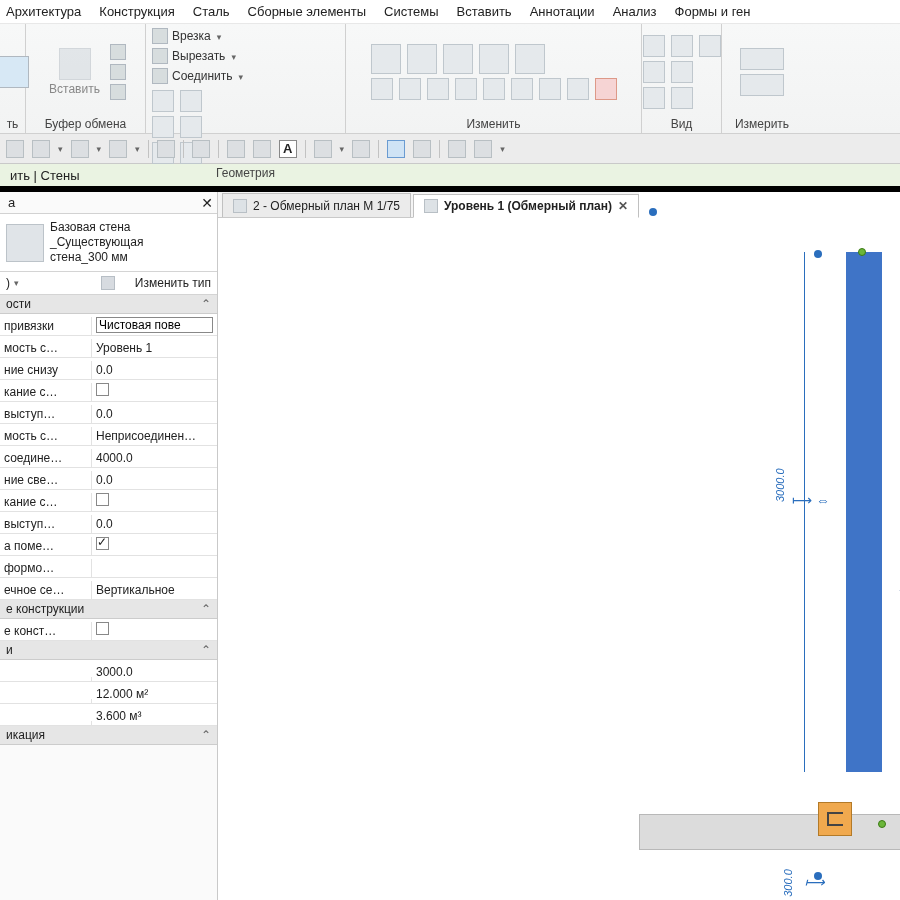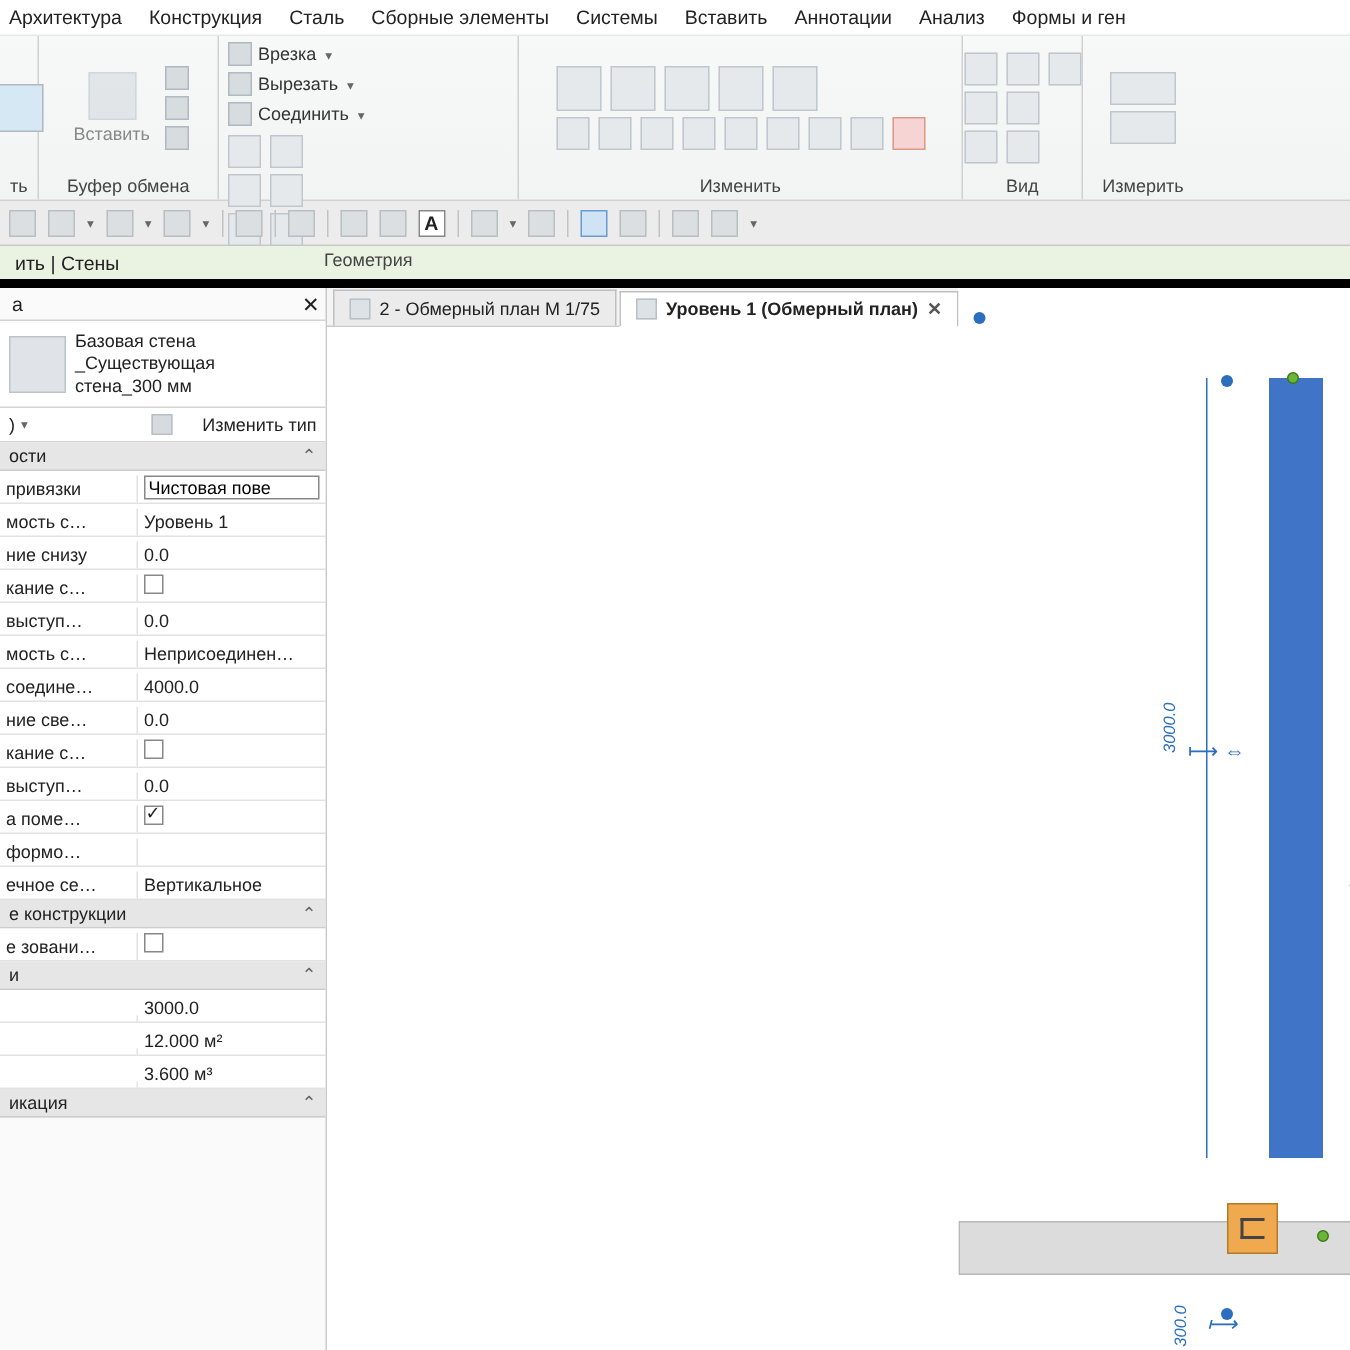--- a/index.html
+++ b/index.html
@@ -317,21 +317,21 @@
           <div class="pn">ечное се…</div>
           <div class="pv">Вертикальное</div>
         </div>
     </div>
     <div class="catlabel">
         <span>е конструкции</span>
         <span class="exp">⌃</span>
       </div>
     <div class="pgrid">
       <div class="prow">
-          <div class="pn">е зовани…</div>
+          <div class="pn">е конст…</div>
           <div class="pv"><span class="chk"></span></div>
         </div>
     </div>
     <div class="catlabel">
         <span>и</span>
         <span class="exp">⌃</span>
       </div>
     <div class="pgrid">
       <div class="prow">
           <div class="pn"></div>

